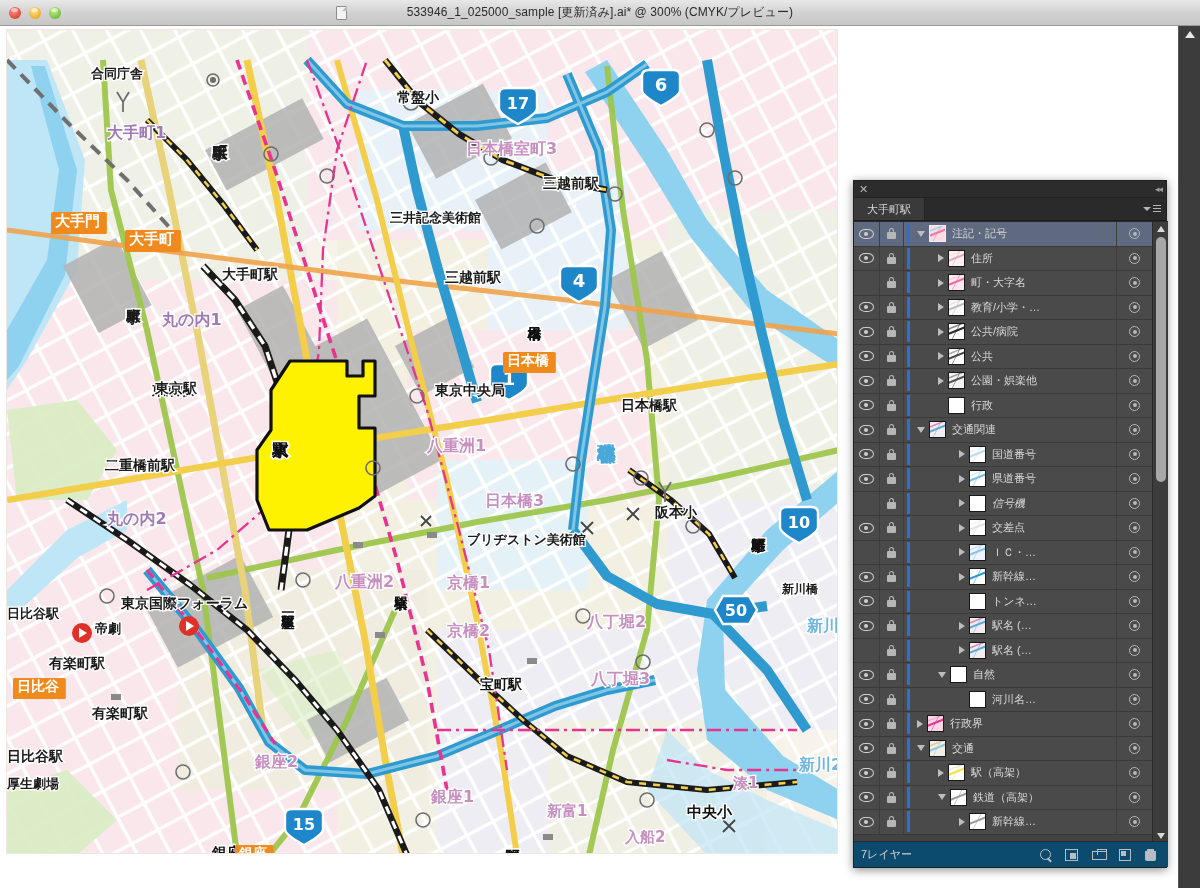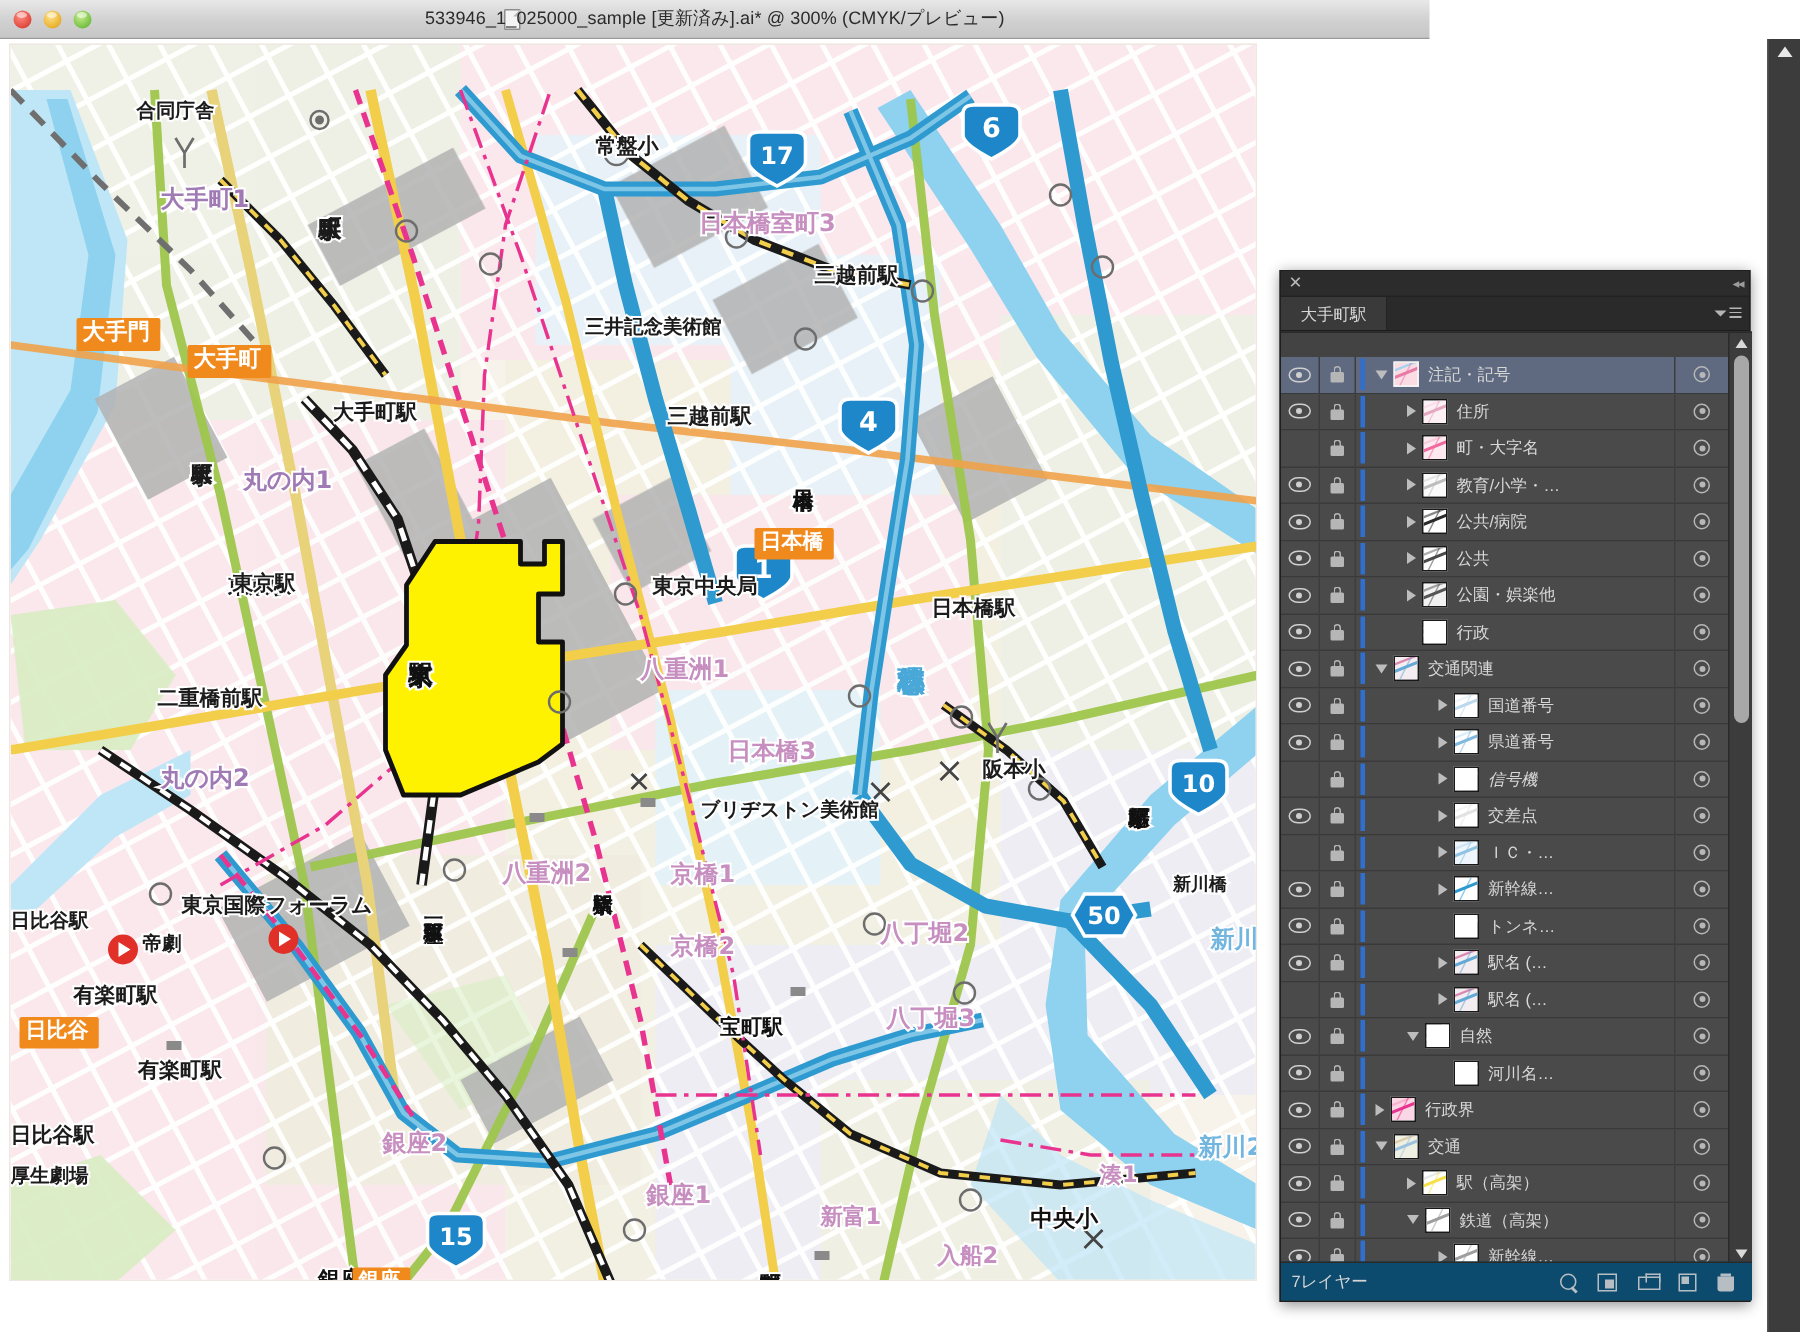--- a/index.html
+++ b/index.html
@@ -14,21 +14,21 @@
   
   #app-window {
     position: relative;
     width: 1200px; height: 888px;
     background: #ffffff;
   }
 
   
   #titlebar {
     position: absolute; left: 0; top: 0;
-    width: 953px; height: 26px;
+    width: 1200px; height: 26px;
     background: linear-gradient(to bottom, #e8e8e8 0%, #d2d2d2 50%, #c6c6c6 100%);
     border-bottom: 1px solid #9a9a9a;
     display: flex; align-items: center;
   }
   .traffic-lights { display: flex; gap: 8px; margin-left: 9px; }
   .tl { width: 12px; height: 12px; border-radius: 50%; position: relative; }
   .tl::after {
     content:""; position:absolute; left:2px; top:1.5px;
     width:7px; height:4px; border-radius:50%;
     background: rgba(255,255,255,.55);
@@ -128,21 +128,21 @@
   }
 
   
   #layer-list-wrap {
     position: relative;
     height: 621px; width: 314px;
     background: #434343;
     border-top: 1px solid #2a2a2a;
     overflow: hidden;
   }
-  #layer-list { position: absolute; left:0; top:0; width: 298px; margin-top: 16px; }
+  #layer-list { position: absolute; left:0; top:0; width: 298px; }
   .layer-row {
     position: relative;
     height: 24.5px;
     display: flex; align-items: center;
     background: #4a4a4a;
     border-bottom: 1px solid #3a3a3a;
     color: #d8d8d8;
   }
   .layer-row.selected { background: #5f6a80; }
   .cell-eye {

